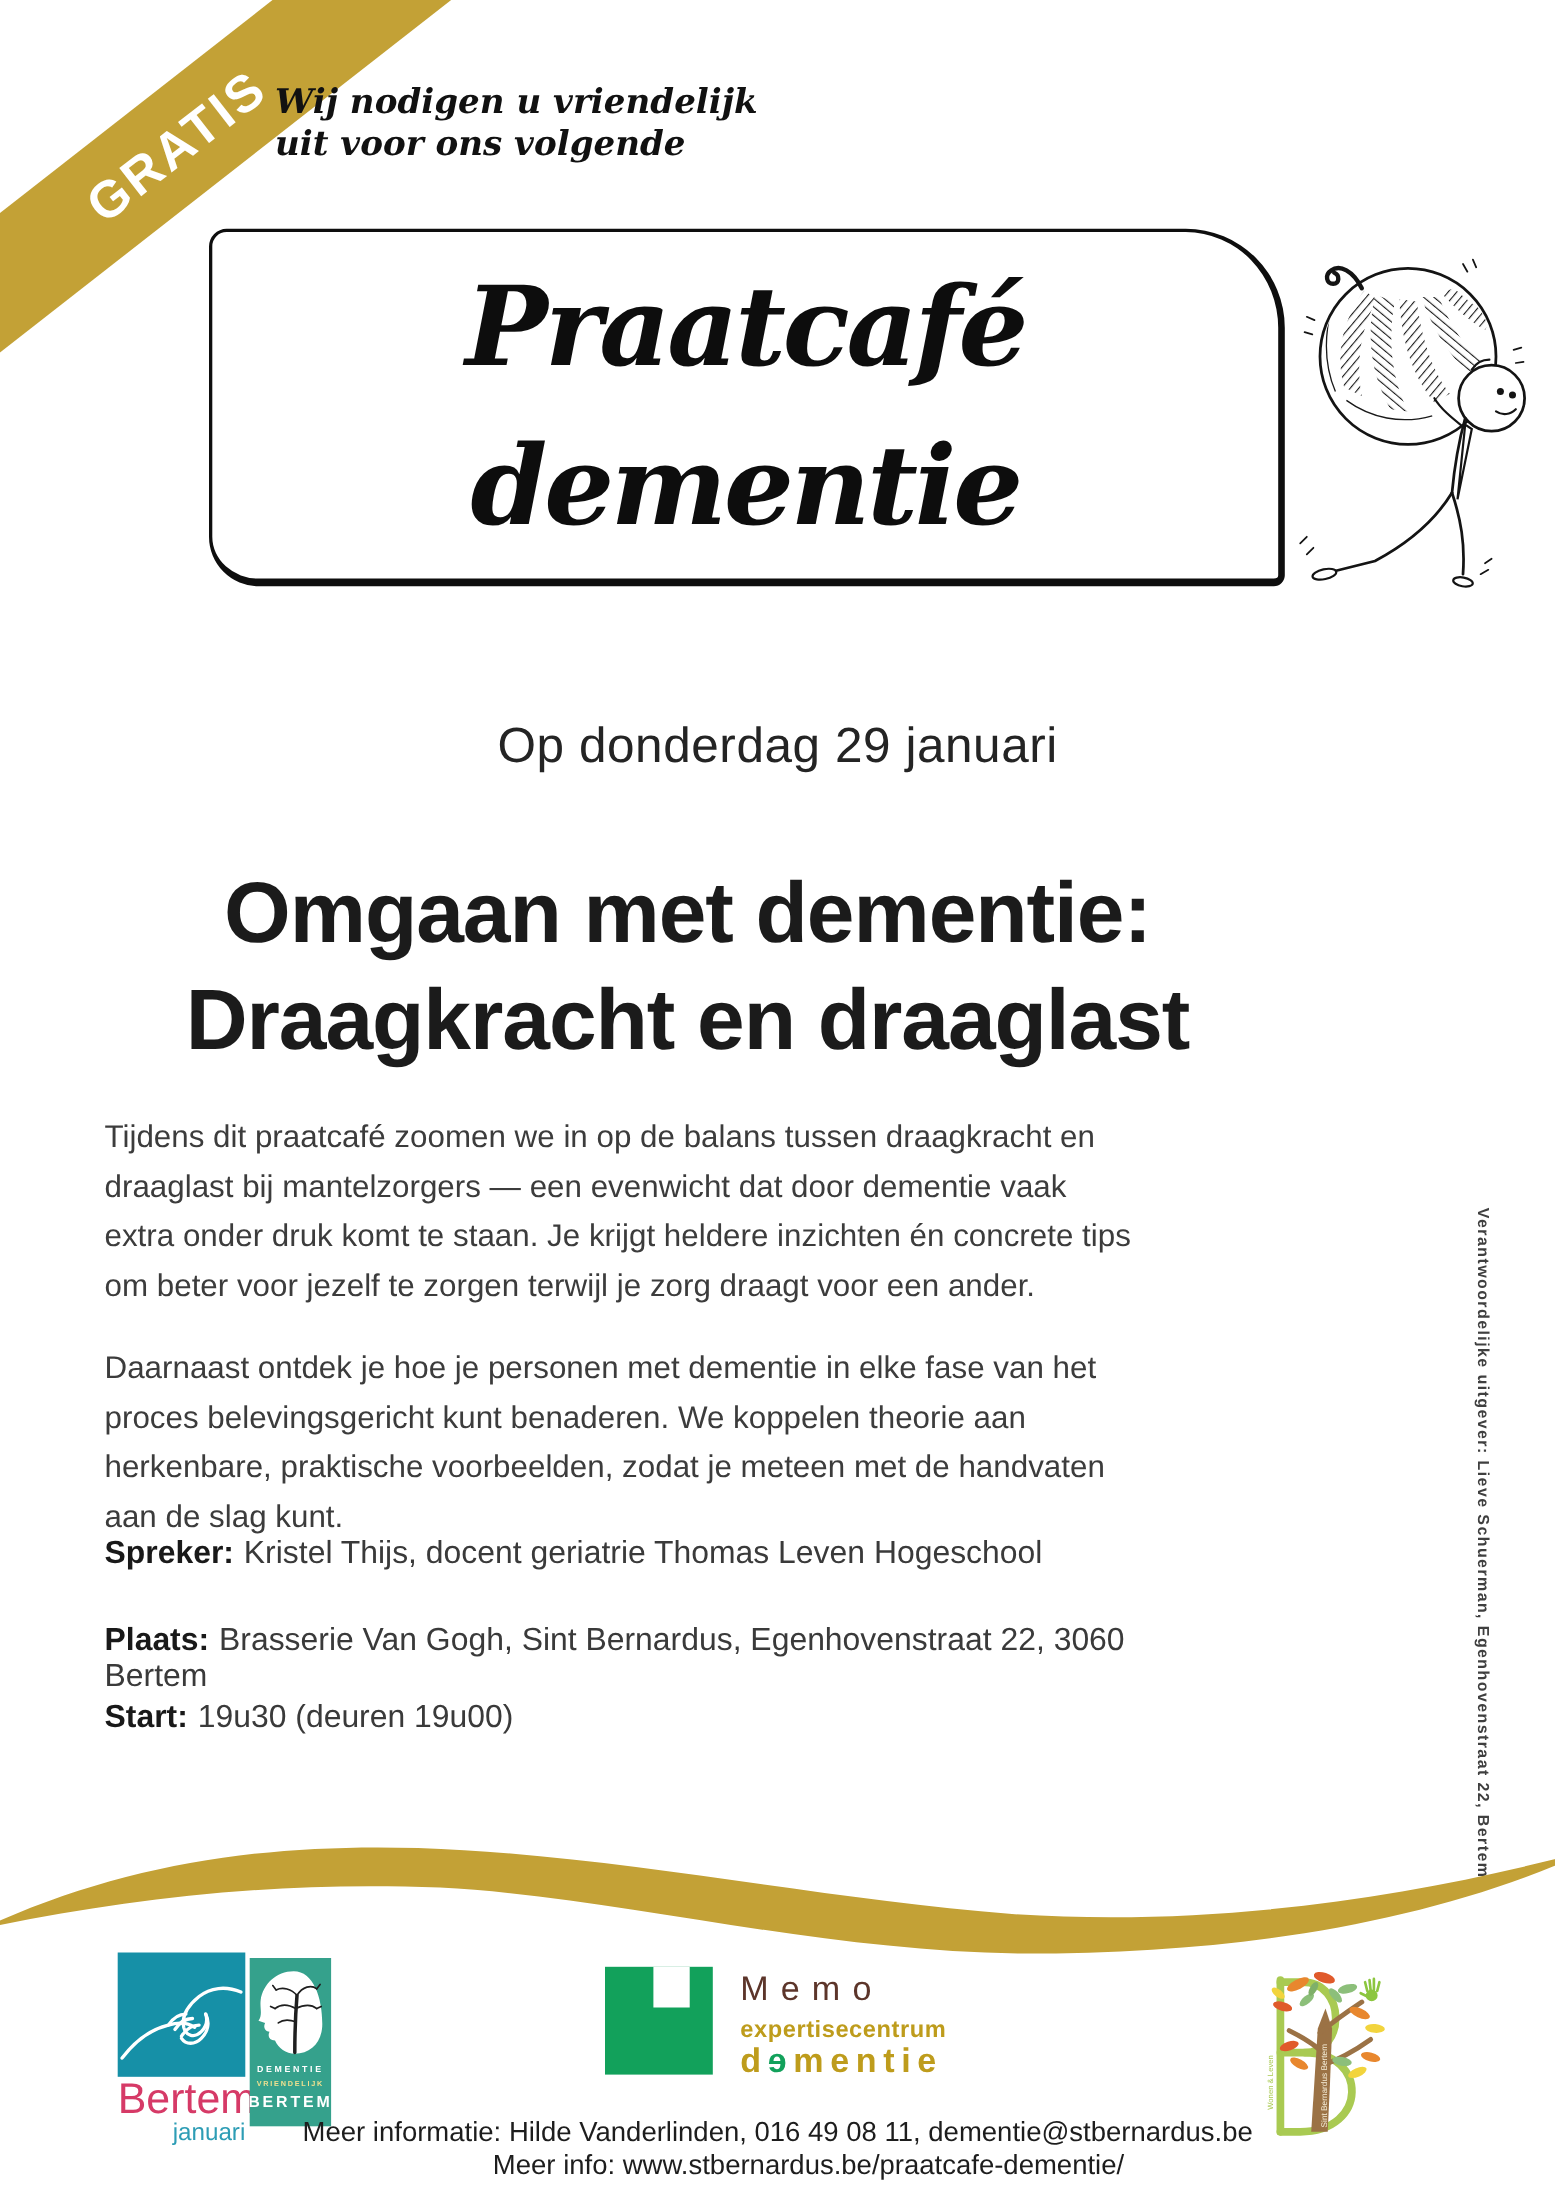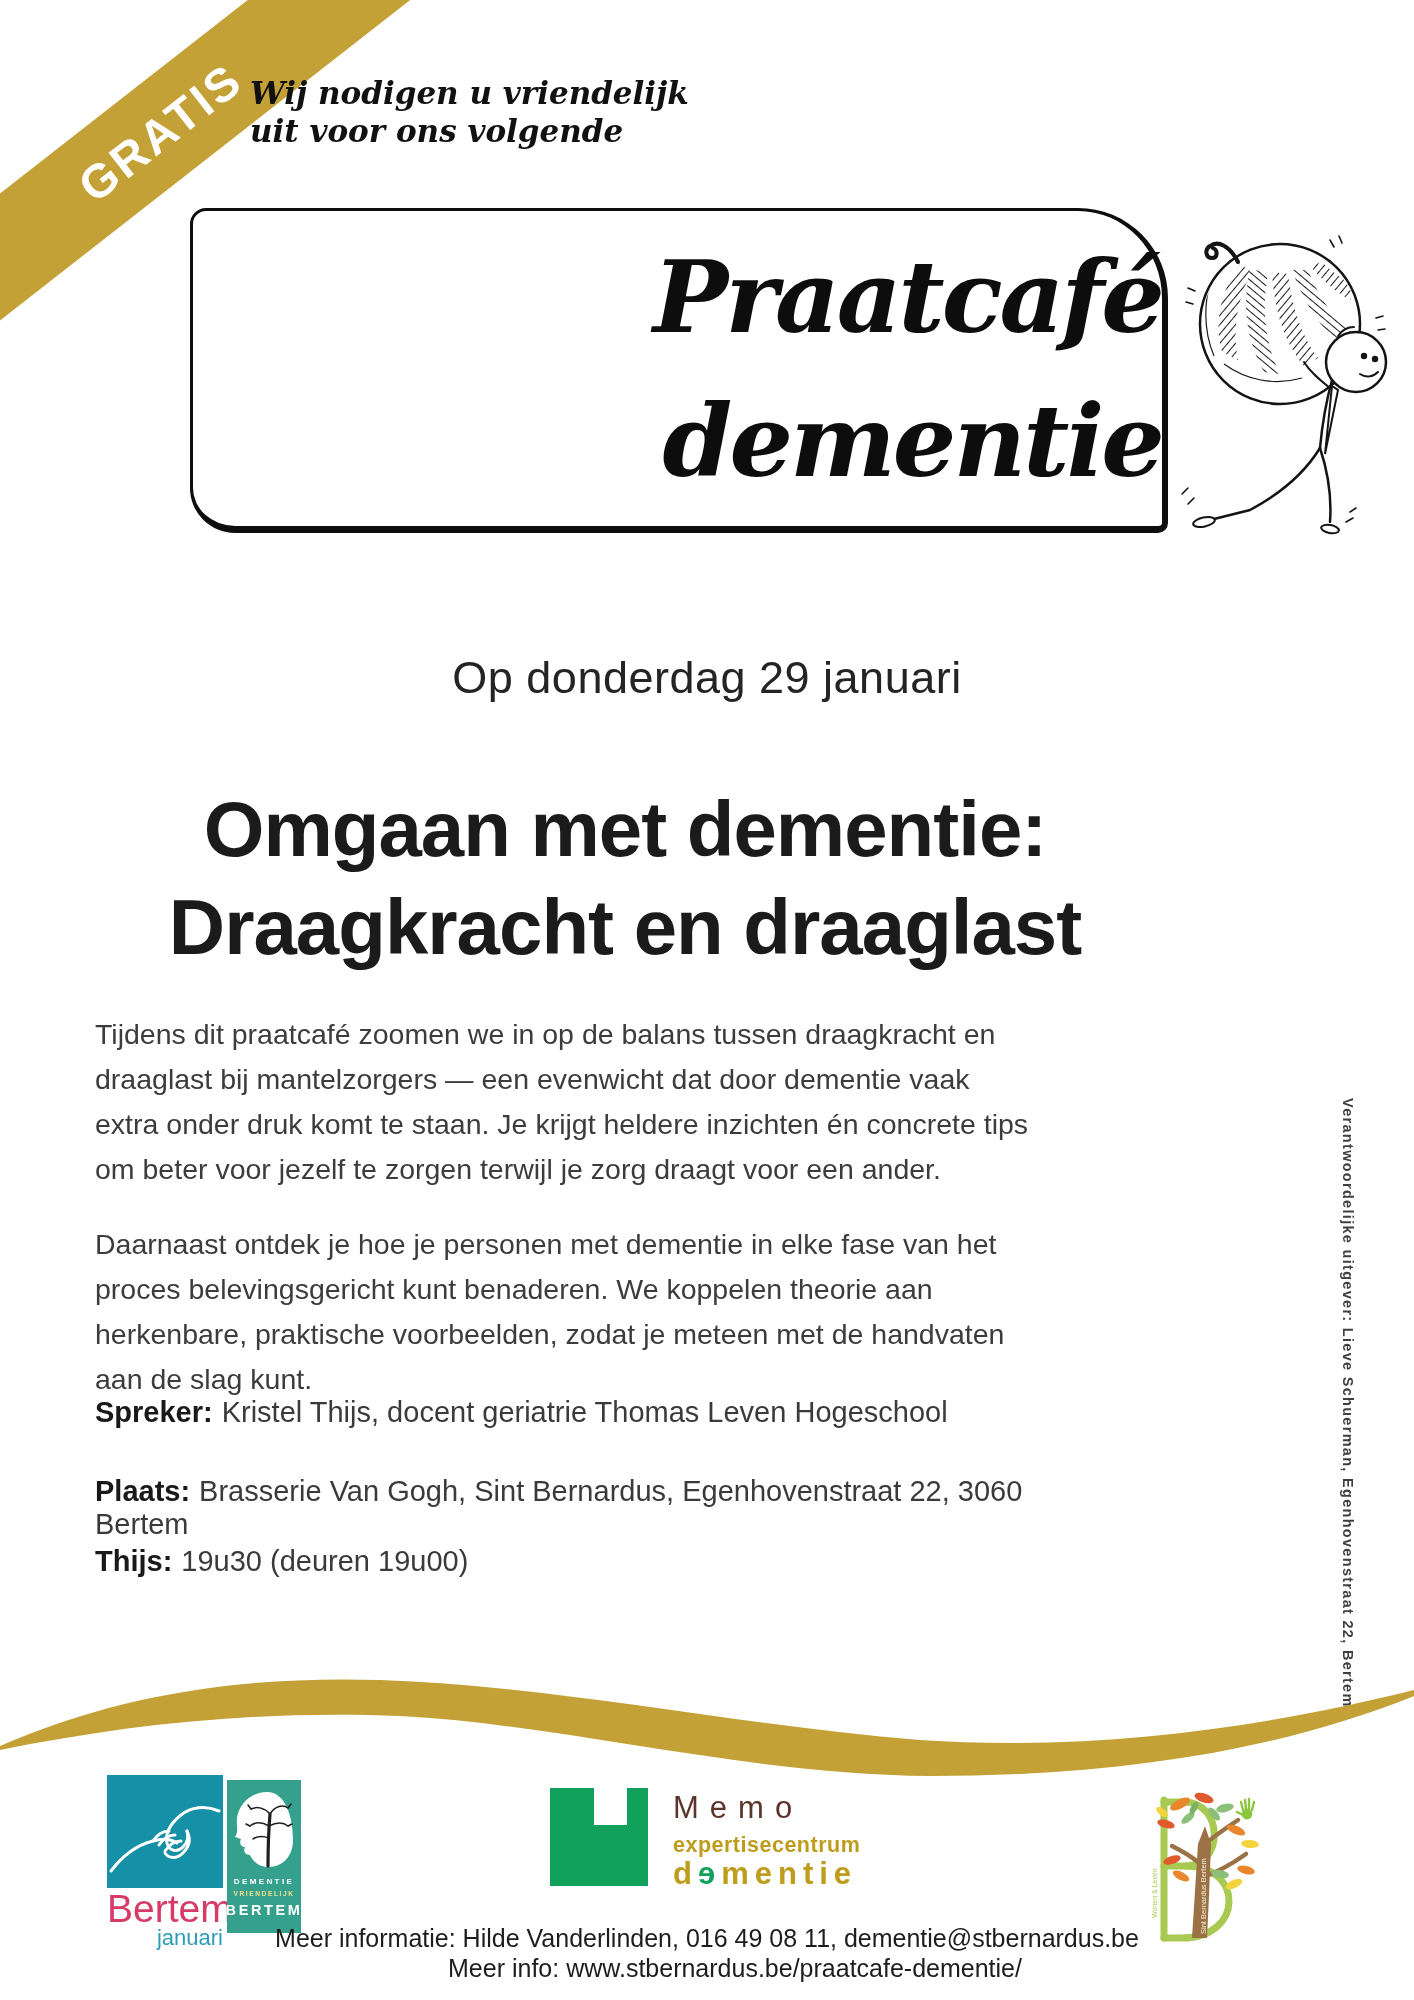--- a/index.html
+++ b/index.html
@@ -14,21 +14,21 @@
 
   
   .invite{position:absolute;left:250px;top:74px;width:600px;
           font-family:"DejaVu Serif",serif;font-style:italic;font-weight:700;
           font-size:31px;line-height:38px;color:#111;}
 
   
   .titlebox{position:absolute;left:190px;top:208px;width:978px;height:325px;box-sizing:border-box;
             border:3px solid #0e0e0e;border-right-width:6px;border-bottom-width:7px;
             border-radius:16px 90px 10px 45px;background:#fff;
-            display:flex;flex-direction:column;justify-content:center;align-items:flex-end;gap:32px;}
+            display:flex;flex-direction:column;justify-content:center;align-items:center;gap:32px;}
   .titlebox .line{font-family:"DejaVu Serif",serif;font-style:italic;font-weight:700;
                   font-size:100px;line-height:112px;letter-spacing:-3px;color:#0d0d0d;}
 
   
   .carrier{position:absolute;left:1180px;top:222px;width:230px;height:340px;}
 
   
   .date{position:absolute;left:0;top:652px;width:1414px;text-align:center;
         font-size:45px;font-weight:400;color:#242424;letter-spacing:0.5px;}
   .heading{position:absolute;left:0;top:780px;width:1250px;text-align:center;
@@ -154,21 +154,21 @@
   <div class="par par1">Tijdens dit praatcafé zoomen we in op de balans tussen draagkracht en draaglast bij mantelzorgers — een evenwicht dat door dementie vaak extra onder druk komt te staan. Je krijgt heldere inzichten én concrete tips om beter voor jezelf te zorgen terwijl je zorg draagt voor een ander.</div>
   <div class="par par2">Daarnaast ontdek je hoe je personen met dementie in elke fase van het proces belevingsgericht kunt benaderen. We koppelen theorie aan herkenbare, praktische voorbeelden, zodat je meteen met de handvaten aan de slag kunt.</div>
 
   <div class="infoline spreker">
     <span class="lbl">Spreker:</span><span>Kristel Thijs, docent geriatrie Thomas Leven Hogeschool</span>
   </div>
   <div class="infoline plaats">
     <span class="lbl">Plaats:</span><span>Brasserie Van Gogh, Sint Bernardus, Egenhovenstraat 22, 3060 Bertem</span>
   </div>
   <div class="infoline start">
-    <span class="lbl">Thijs:</span><span>19u30 (deuren 19u00)</span>
+    <span class="lbl">Start:</span><span>19u30 (deuren 19u00)</span>
   </div>
 
   <div class="publisher">Verantwoordelijke uitgever: Lieve Schuerman, Egenhovenstraat 22, Bertem</div>
 
   <svg class="wave" viewBox="0 0 1414 130" preserveAspectRatio="none" xmlns="http://www.w3.org/2000/svg">
     <path d="M0,91 C120,39 240,21 380,25 C560,31 740,71 920,85 C1100,97 1270,71 1414,35
              L1414,41 C1280,95 1120,121 930,121 C740,119 560,69 400,61 C250,55 120,71 0,95 Z" fill="#C3A136"></path>
   </svg>
 
   <div class="logo-bertem">

